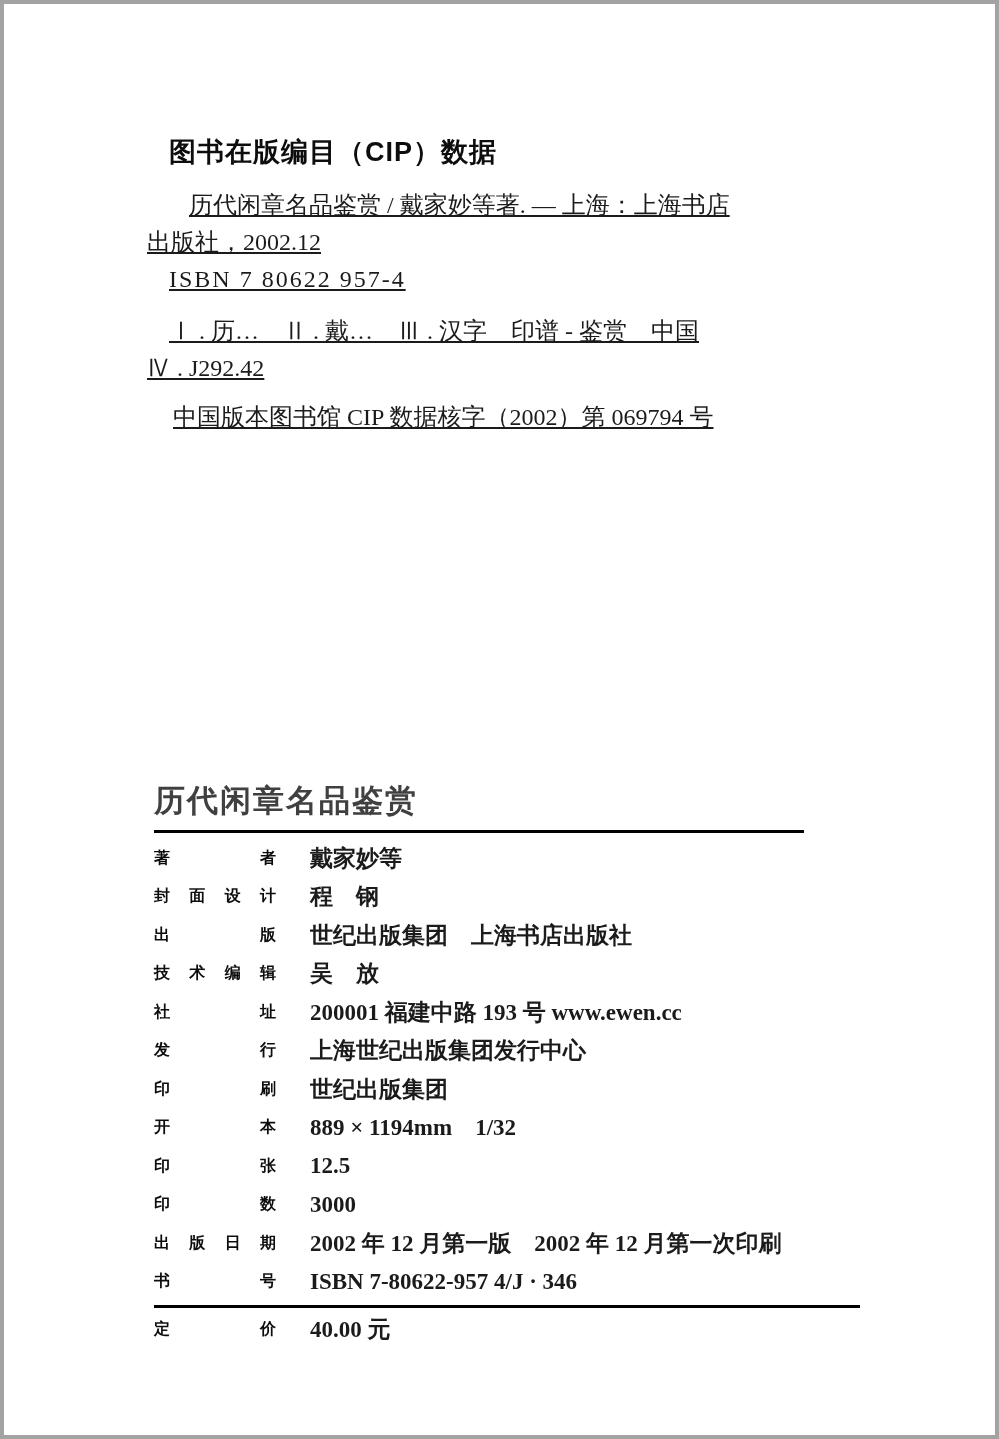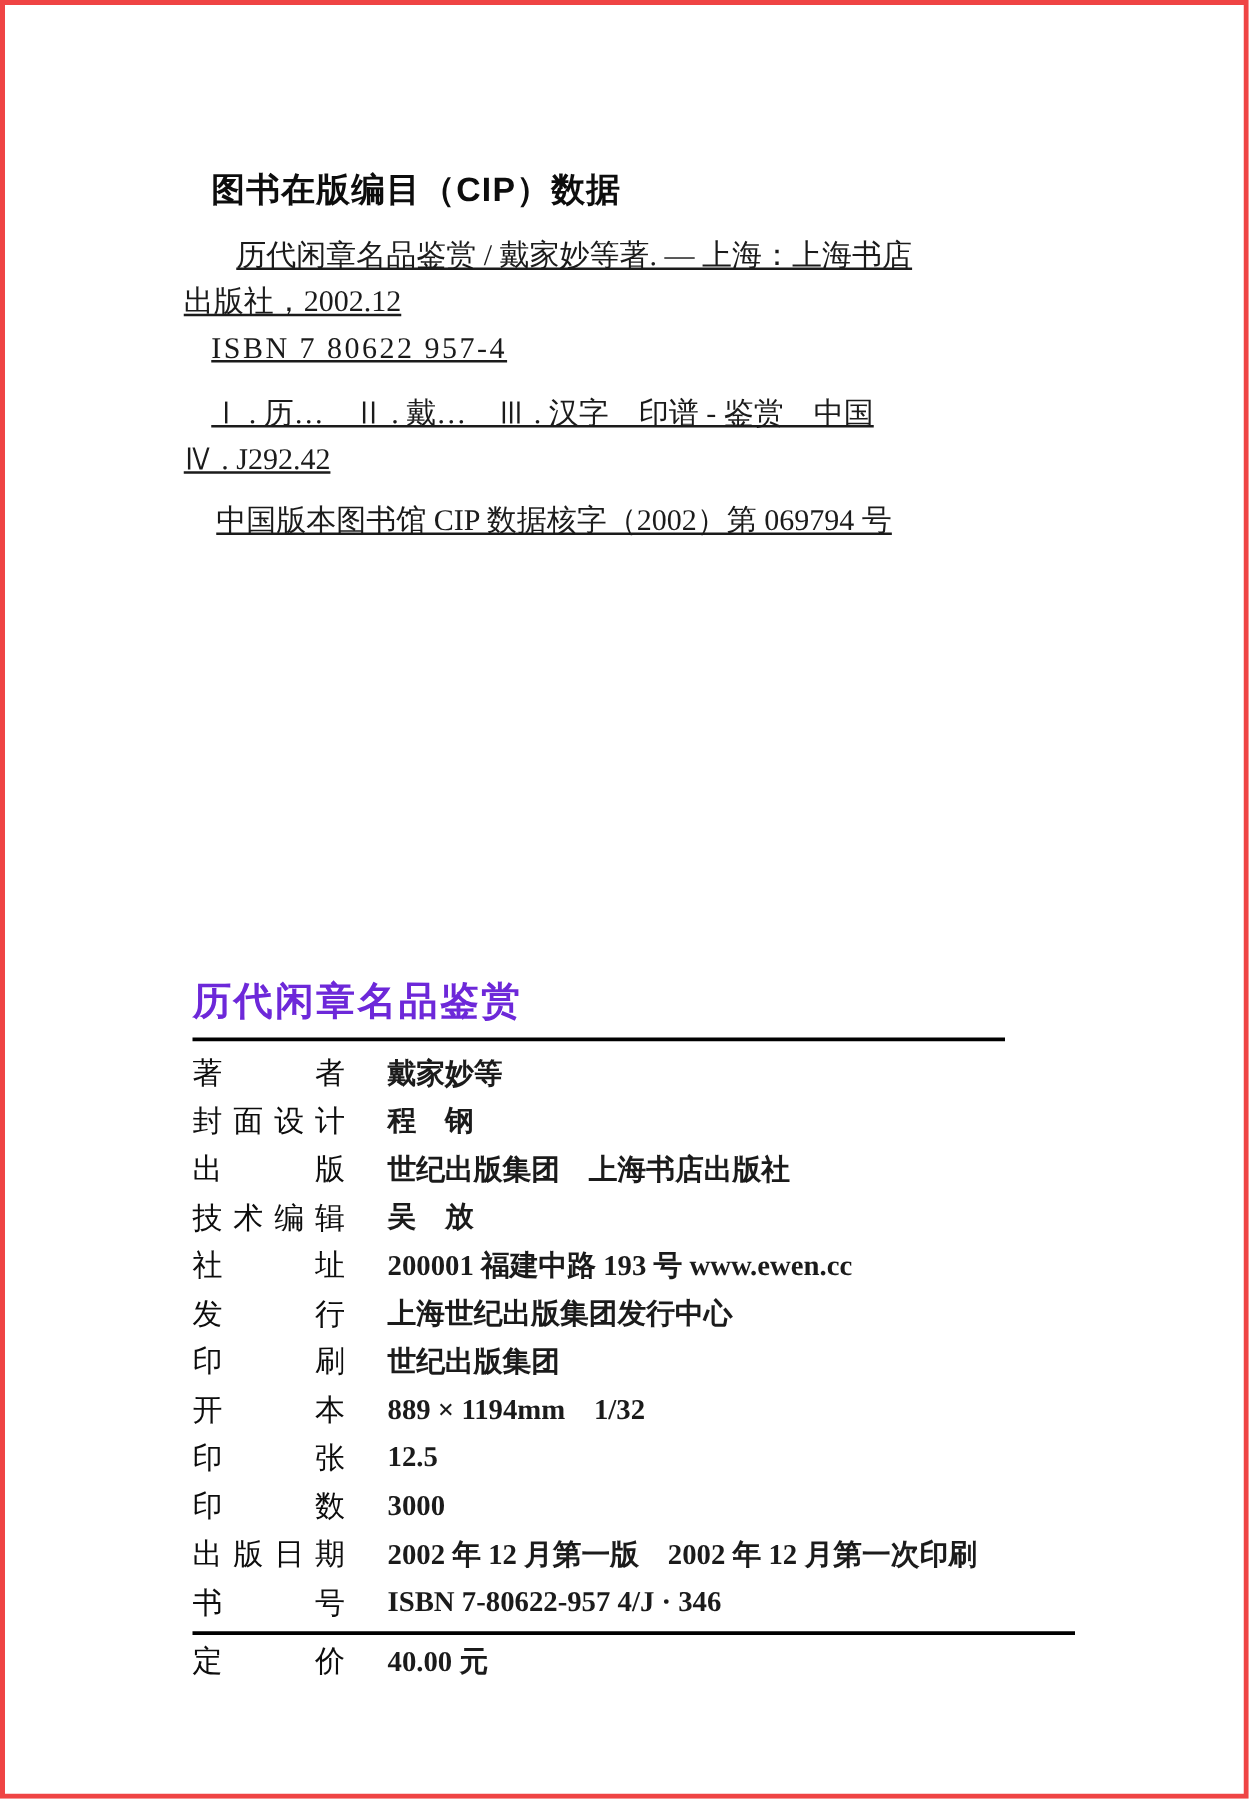--- a/index.html
+++ b/index.html
@@ -6,21 +6,21 @@
     margin: 0;
     padding: 0;
     background: #ffffff;
   }
   .page {
     position: relative;
     width: 999px;
     height: 1439px;
     box-sizing: border-box;
     background: #ffffff;
-    border: 4px solid #ef4444;
+    border: 4px solid #a3a3a3;
     overflow: hidden;
     color: #111111;
   }
 
   
   .cip-block {
     position: absolute;
     left: 143px;
     top: 130px;
     width: 640px;
@@ -53,42 +53,42 @@
     left: 150px;
     top: 776px;
     width: 710px;
   }
   .book-title {
     margin: 0 0 8px 0;
     font-family: "Liberation Sans", sans-serif;
     font-weight: 700;
     font-size: 31px;
     letter-spacing: 2px;
-    color: #6d28d9;
+    color: #404040;
   }
   .title-rule {
     height: 0;
     border-top: 3px solid #000000;
     width: 650px;
     margin-bottom: 6px;
   }
   .info-rows { width: 100%; }
   .info-row {
     display: flex;
     align-items: center;
     height: 38.5px;
     white-space: nowrap;
   }
   .info-label {
     display: inline-block;
     width: 122px;
     flex: 0 0 122px;
     font-family: "Liberation Sans", sans-serif;
-    font-weight: 400;
-    font-size: 24px;
+    font-weight: 700;
+    font-size: 16px;
     color: #0d0d0d;
     text-align: justify;
     text-align-last: justify;
   }
   .info-value {
     margin-left: 34px;
     font-family: "Liberation Serif", serif;
     font-size: 23px;
     color: #1b1b1b;
     font-weight: bold;

